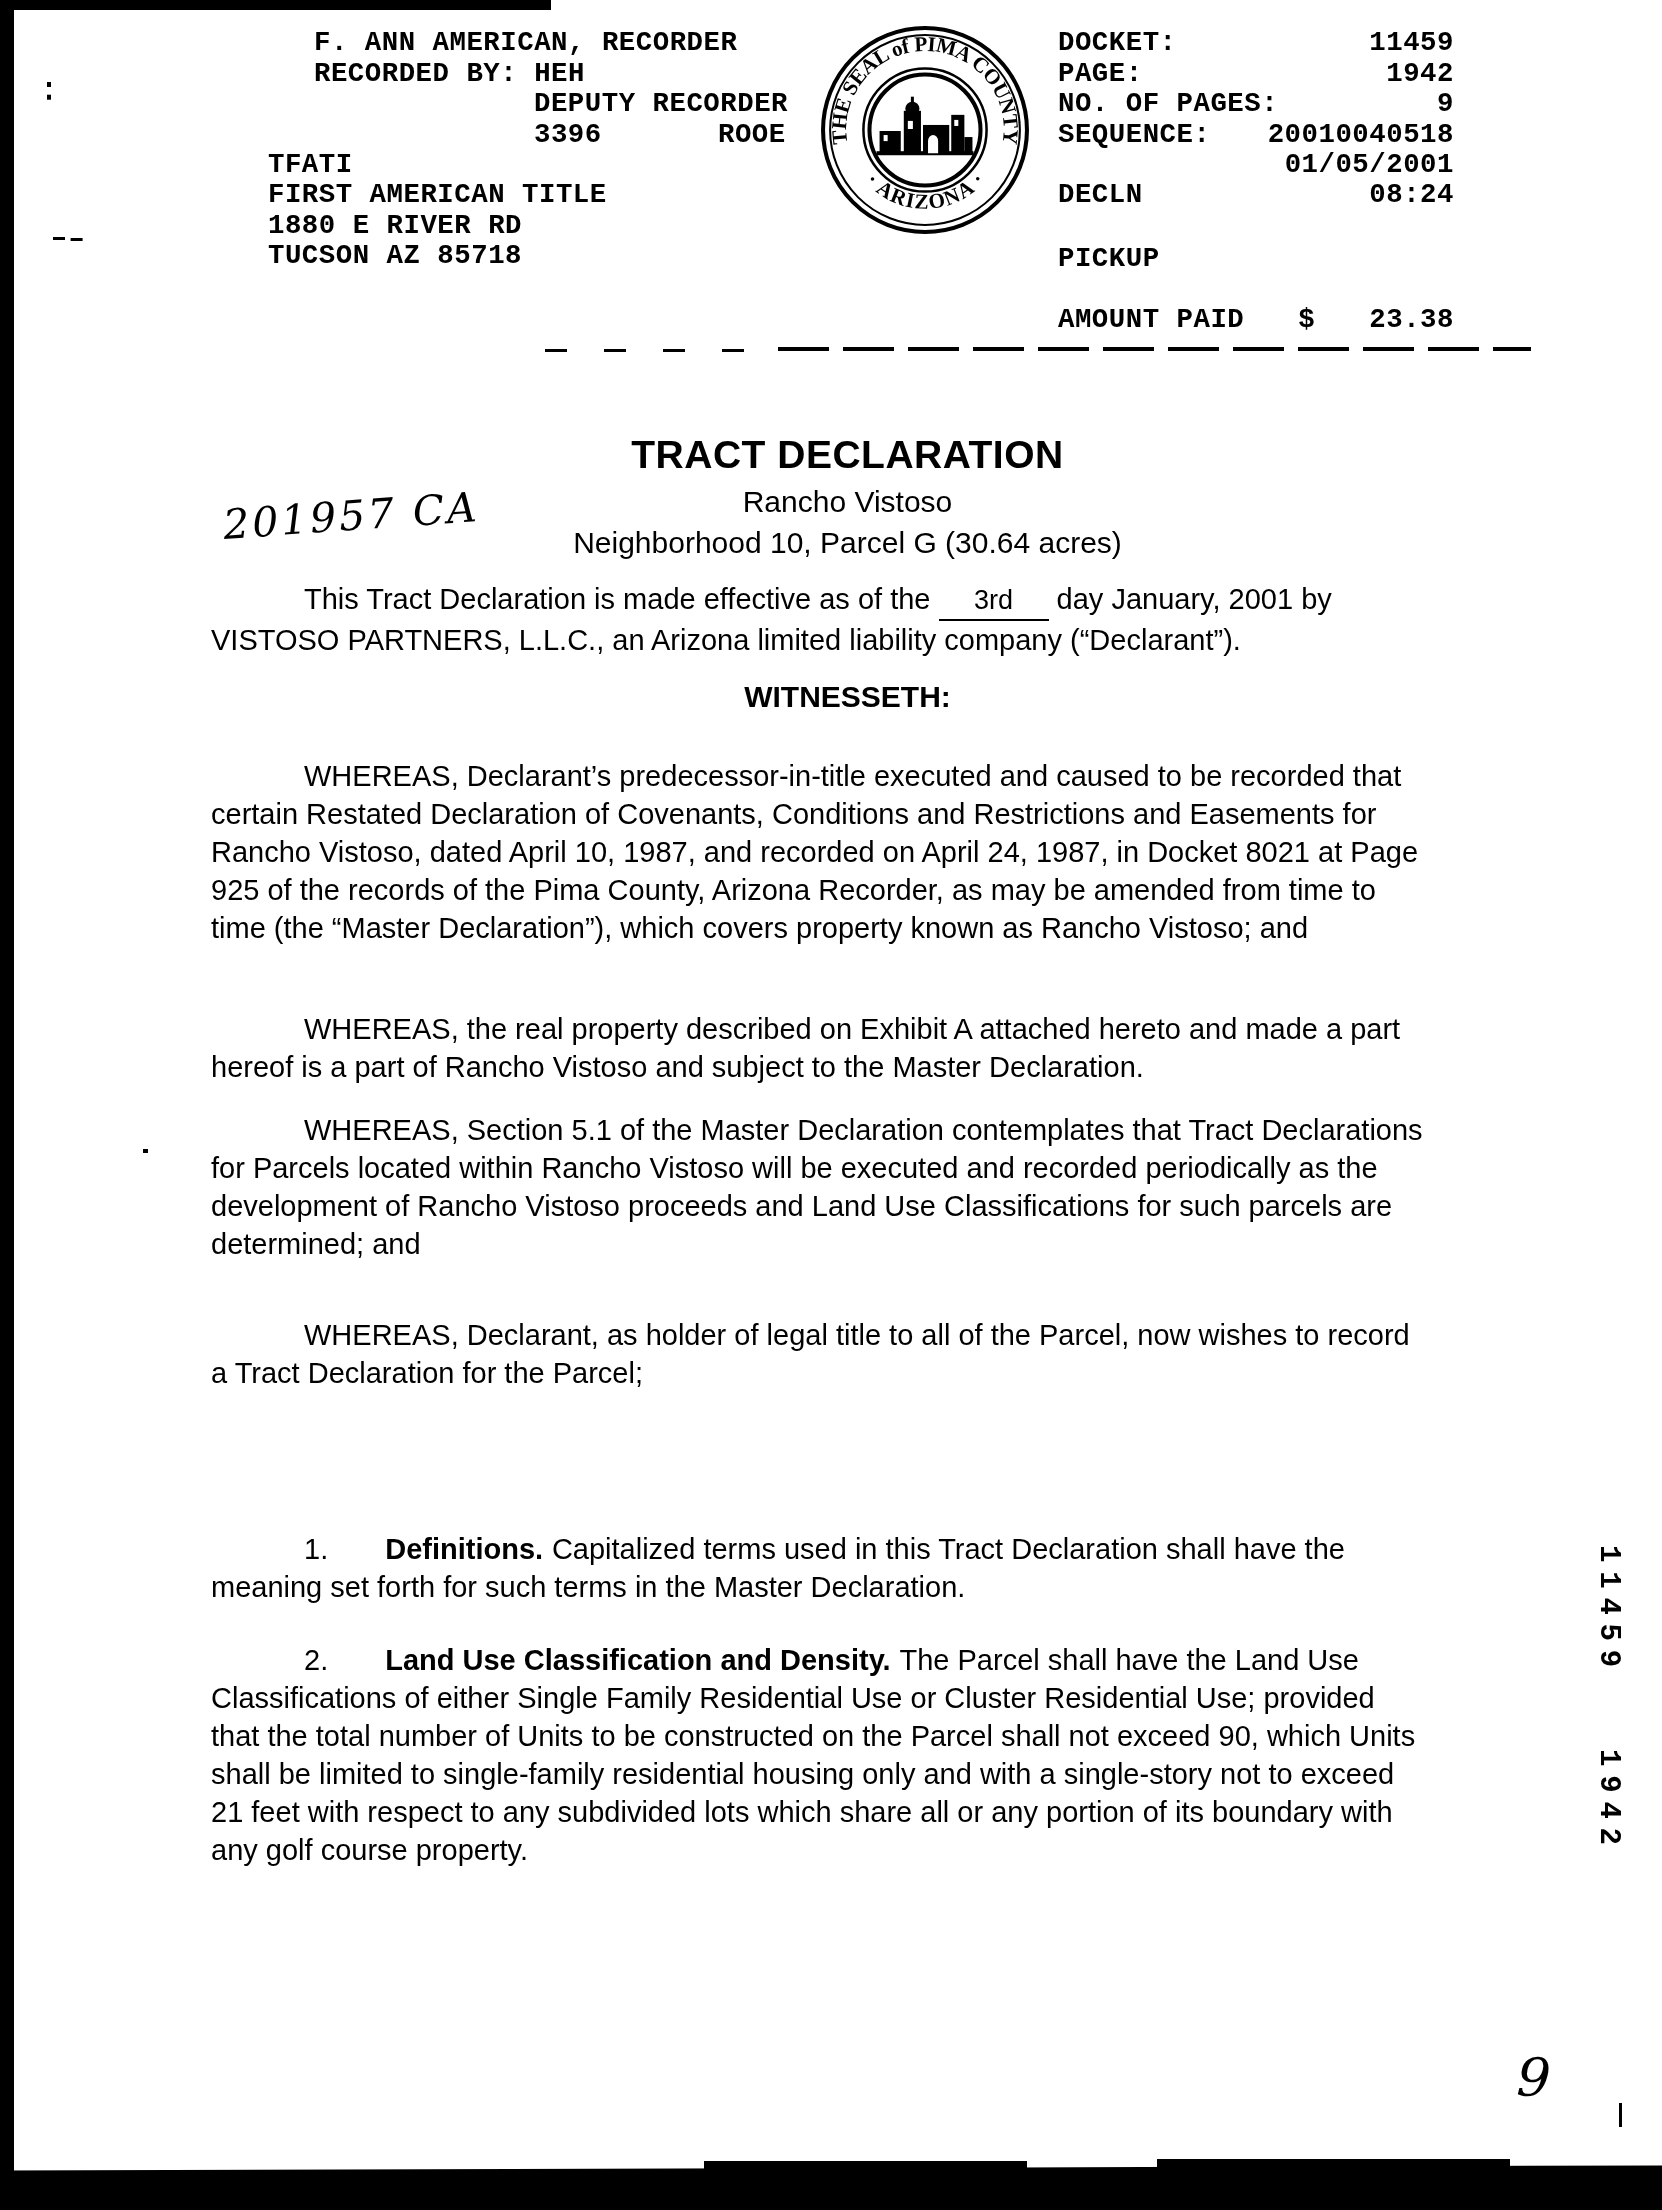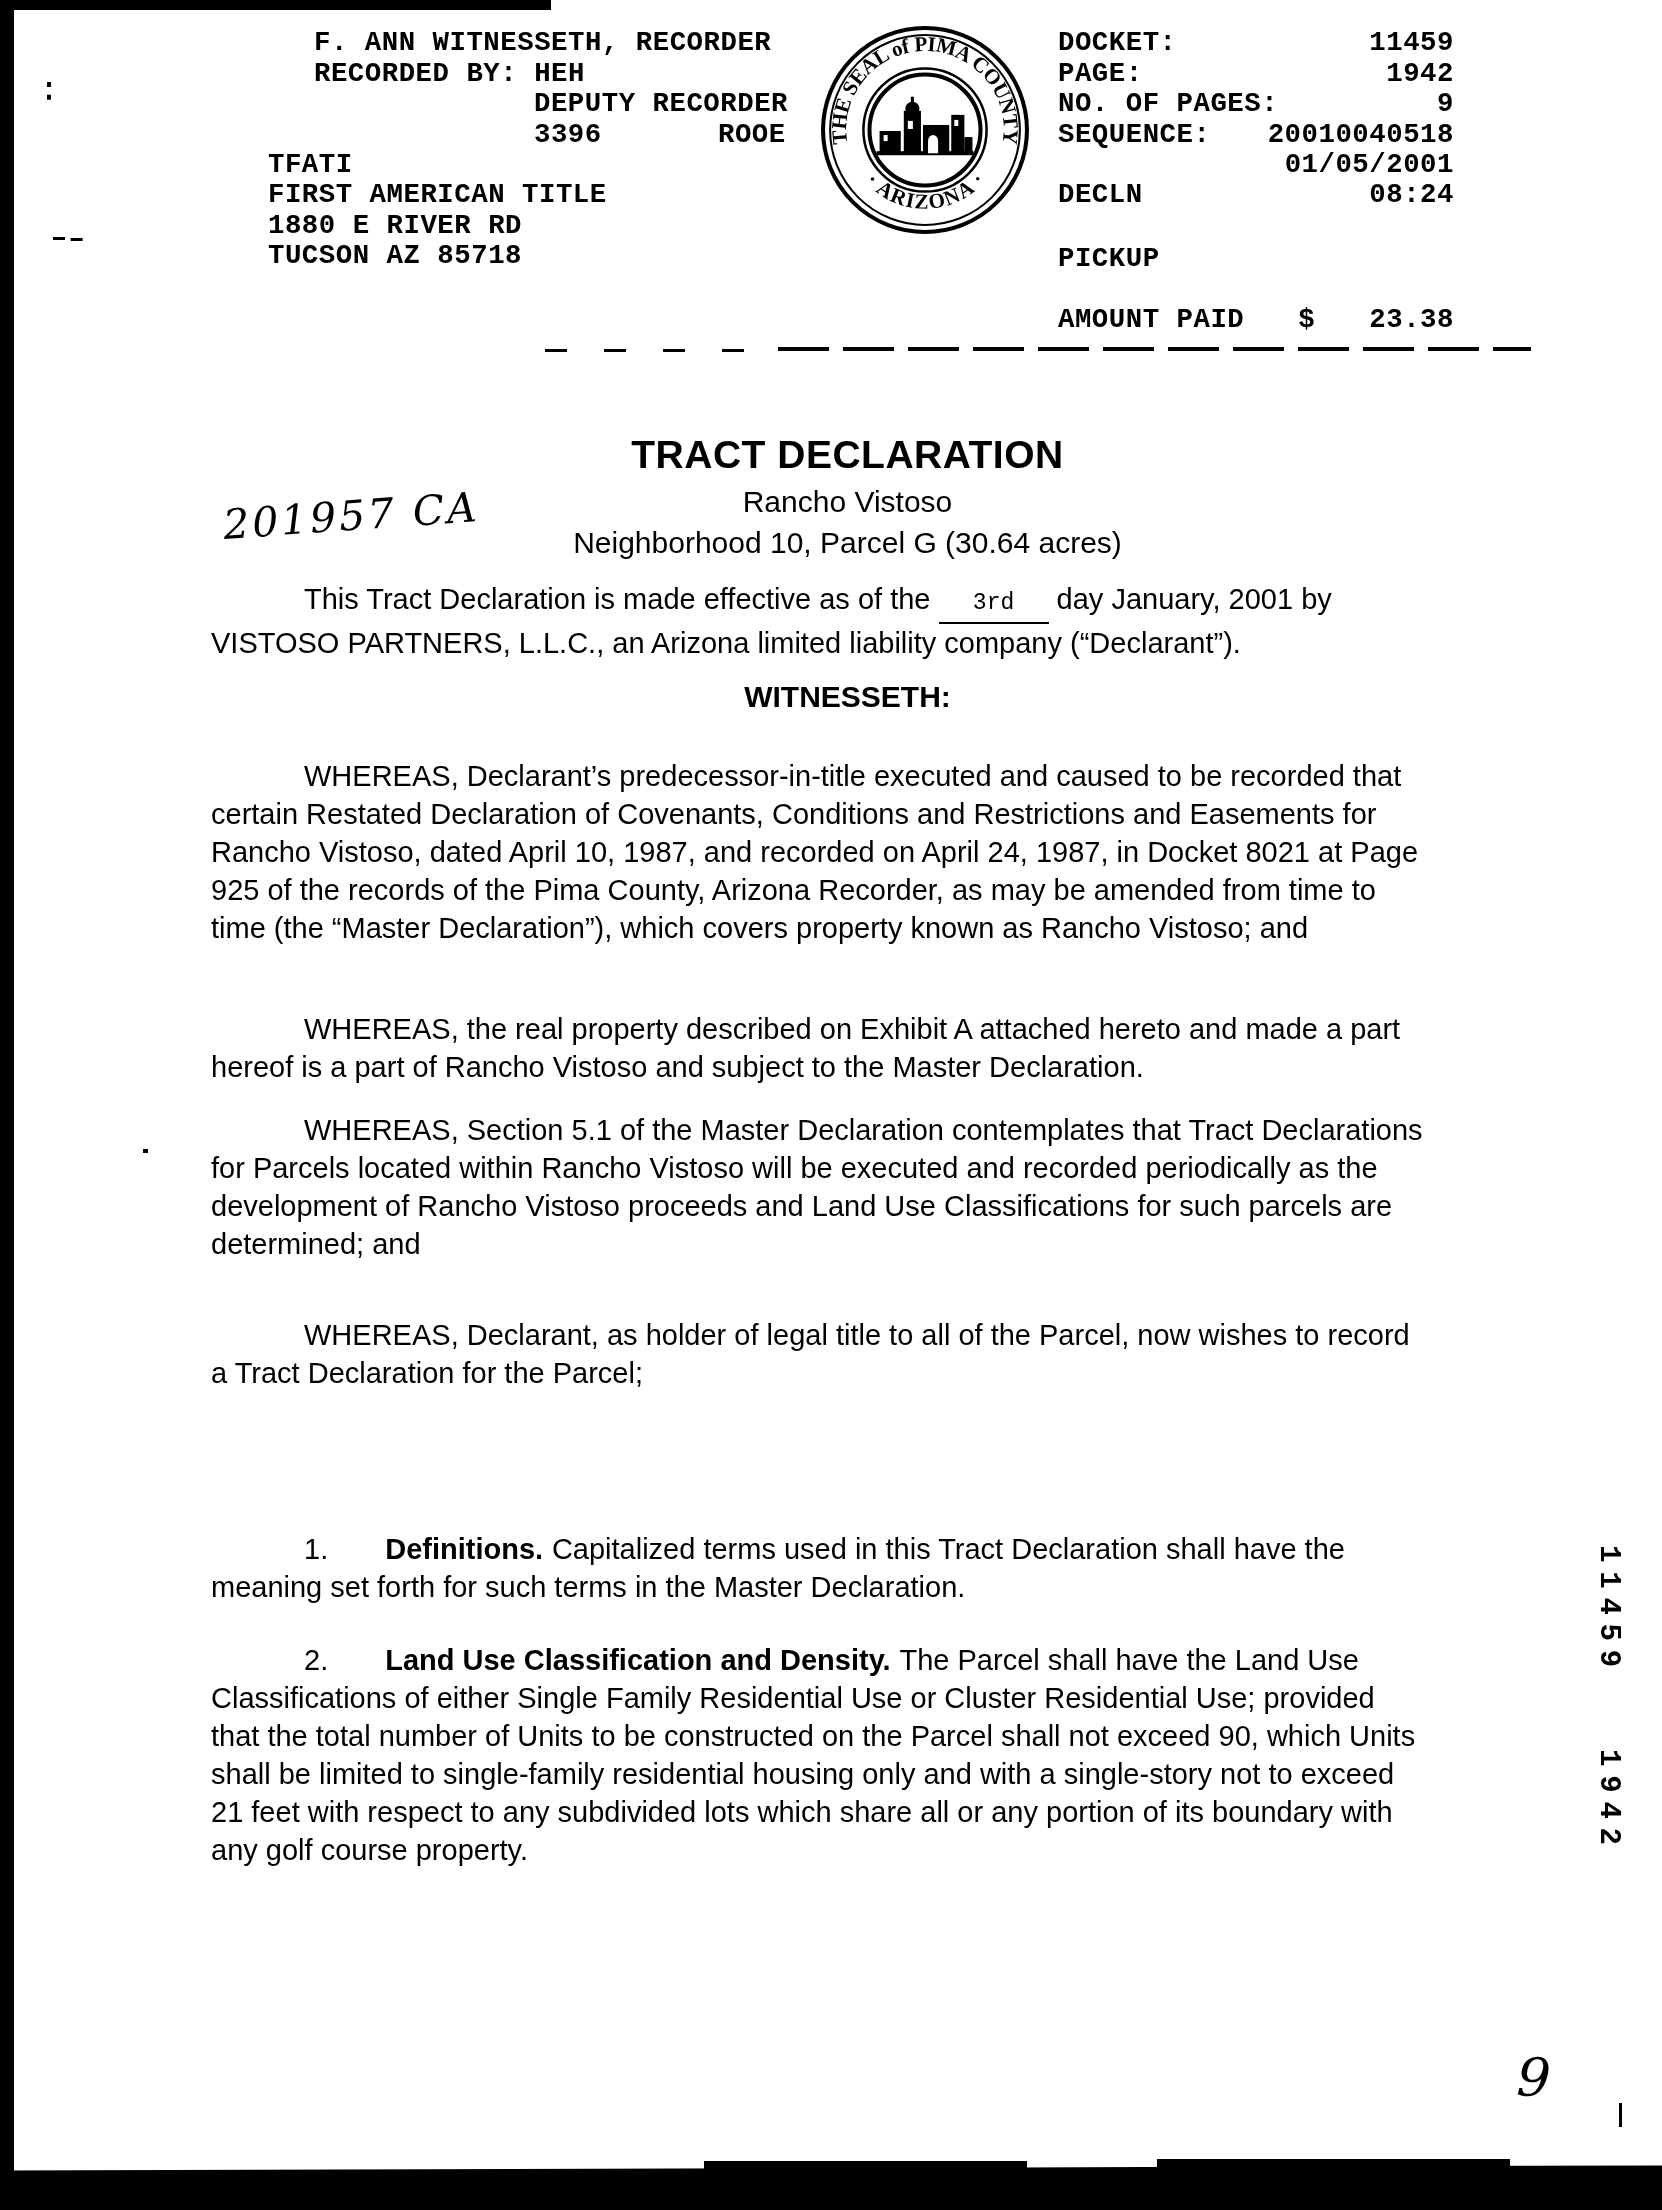--- a/index.html
+++ b/index.html
@@ -38,21 +38,21 @@
 
   
   .hand { font-family:"DejaVu Serif",serif; font-style:italic; }
   .hand-note { position:absolute; left:223px; top:492px; font-size:41px; letter-spacing:2.9px; transform:rotate(-4deg); }
   .hand-page { position:absolute; left:1517px; top:2047px; font-size:53px; transform:rotate(3deg); }
 
   
   .body-p { position:absolute; left:211px; width:1213px; margin:0; font-size:29px; line-height:38px; text-indent:93px; }
   .center-head { position:absolute; left:225px; width:1245px; text-align:center; font-size:30px; font-weight:bold; margin:0; }
   .blank { display:inline-block; width:110px; border-bottom:2.9px solid #000; text-align:center; text-indent:0; }
-  .blank-text { font-family:Liberation Mono, monospace; font-size:23px; }
+  .blank-text { font-family:Liberation Sans, sans-serif; font-size:27px; }
   .sec-num { }
   .sec-tab { display:inline-block; width:57px; }
   .sec-head { font-weight:bold; margin-right:8.8px; }
 
   
   .vnum { position:absolute; left:1592px; writing-mode:vertical-rl; font-family:"Liberation Mono","DejaVu Sans Mono",monospace;
     font-weight:bold; font-size:29px; letter-spacing:8.8px; }
 
   
   .seal { position:absolute; left:819px; top:23.5px; }
@@ -61,21 +61,21 @@
 <body>
 
 <div class="page">
 
   <div class="strip-left"></div>
   <div class="strip-top"></div>
   <div class="mark-colon"></div>
   <div class="mark-dashes"></div>
   <div class="mark-dot"></div>
 
-  <div class="hl mono" style="left:314px; top:27.4px;">F. ANN WITNESSETH, RECORDER</div>
+  <div class="hl mono" style="left:314px; top:27.4px;">F. ANN AMERICAN, RECORDER</div>
   <div class="hl mono" style="left:314px; top:58px;">RECORDED BY: HEH</div>
   <div class="hl mono" style="left:534px; top:88px;">DEPUTY RECORDER</div>
   <div class="hl mono" style="left:534px; top:119px;">3396</div>
   <div class="hl mono" style="left:718px; top:119px;">ROOE</div>
   <div class="hl mono" style="left:268px; top:149px;">TFATI</div>
   <div class="hl mono" style="left:268px; top:179px;">FIRST AMERICAN TITLE</div>
   <div class="hl mono" style="left:268px; top:210px;">1880 E RIVER RD</div>
   <div class="hl mono" style="left:268px; top:240px;">TUCSON AZ 85718</div>
 
   <svg class="seal" width="212" height="212" viewBox="0 0 210 210">

